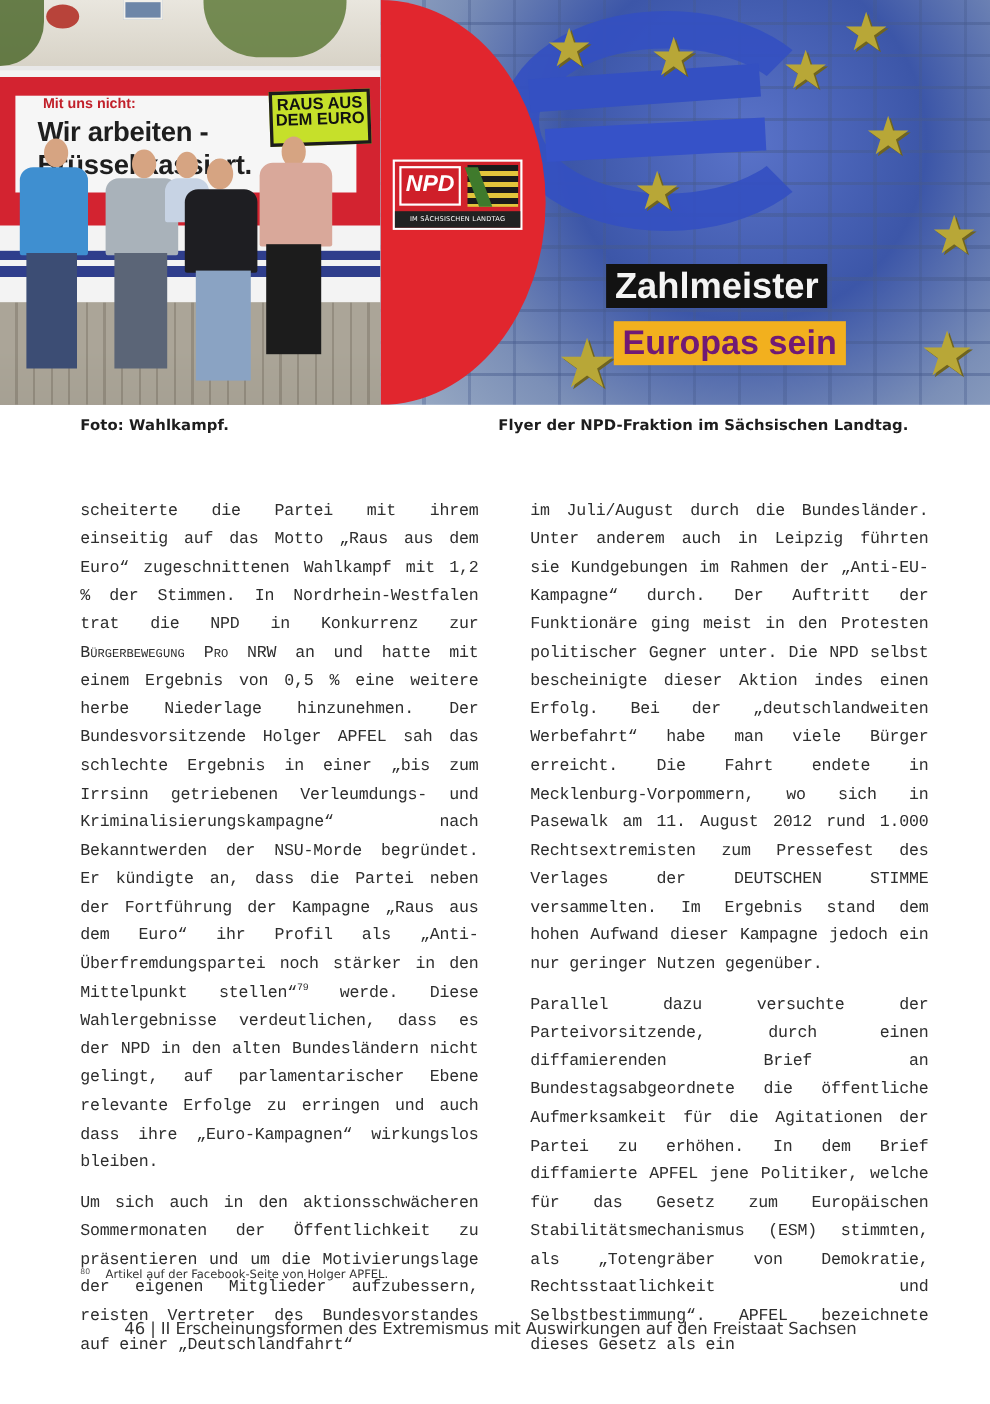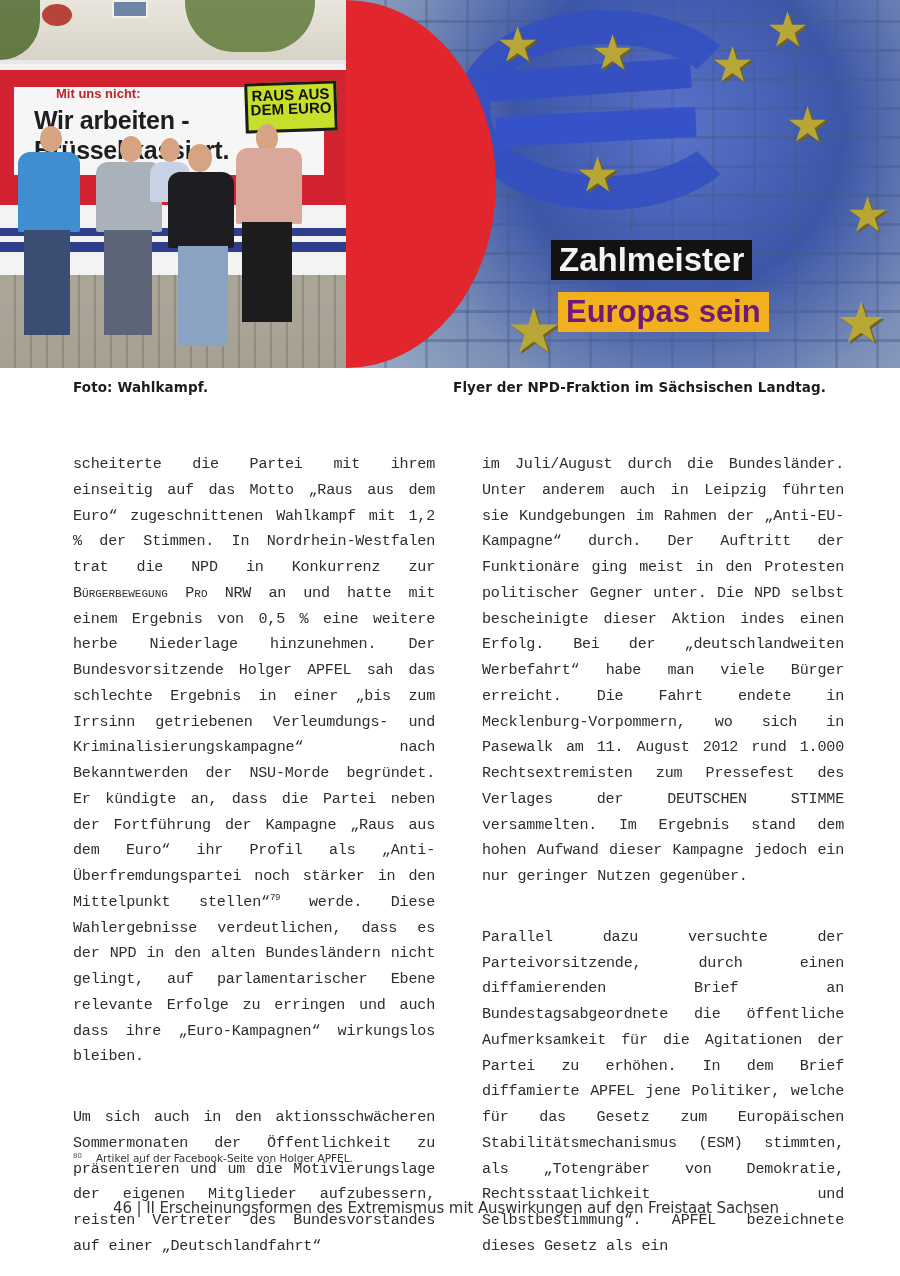--- a/index.html
+++ b/index.html
@@ -14,21 +14,21 @@
   }
   .pl-building { position: absolute; left: 0; top: 0; width: 346px; height: 62px;
     background: linear-gradient(180deg, #e9e6de, #d7d2c6); }
   .pl-window { position: absolute; left: 112px; top: 0; width: 36px; height: 18px; background: #6d86a8; border: 2px solid #f2f0ea; }
   .pl-tree1 { position: absolute; left: -10px; top: 0; width: 50px; height: 60px; background: #4f6a2e; border-radius: 0 0 40px 0; opacity: .85; }
   .pl-tree2 { position: absolute; left: 185px; top: 0; width: 130px; height: 52px; background: #5f7a3a; border-radius: 0 0 50px 50px; opacity: .85; }
   .pl-flowers { position: absolute; left: 42px; top: 4px; width: 30px; height: 22px; background: #b8433a; border-radius: 50%; }
   .pl-truck { position: absolute; left: 0; top: 60px; width: 346px; height: 215px; background: #f3f3f3; border-top: 4px solid #e8e8e8; }
   .pl-banner-red { position: absolute; left: 0; top: 70px; width: 346px; height: 135px; background: #d32330; }
   .pl-banner-white { position: absolute; left: 14px; top: 87px; width: 310px; height: 88px; background: #f6f6f6; }
-  .pl-banner-top { position: absolute; left: 56px; top: 86px; font: bold 13px "Liberation Sans", sans-serif; color: #c1202a; white-space: nowrap; text-align: center; }
+  .pl-banner-top { position: absolute; left: 39px; top: 86px; font: bold 13px "Liberation Sans", sans-serif; color: #c1202a; white-space: nowrap; text-align: center; }
   .pl-banner-main { position: absolute; left: 34px; top: 105px; font: bold 25px "Liberation Sans", sans-serif; color: #1e1e1e; white-space: nowrap; letter-spacing: -0.3px; line-height: 30px; }
   .pl-raus { position: absolute; left: 245px; top: 82px; width: 92px; height: 50px; background: #c6e02a; border: 3px solid #1c1c1c;
     font: 900 15px "Liberation Sans", sans-serif; color: #111; text-align: center; line-height: 14px; padding-top: 3px; transform: rotate(-2deg); }
   .pl-stripes { position: absolute; left: 0; top: 228px; width: 346px; height: 40px;
     background: linear-gradient(180deg, #2f3e8c 0, #2f3e8c 8px, #f3f3f3 8px, #f3f3f3 14px, #2f3e8c 14px, #2f3e8c 24px, #f3f3f3 24px); }
   .pl-ground { position: absolute; left: 0; top: 275px; width: 346px; height: 93px;
     background: repeating-linear-gradient(90deg, #a9a396 0 14px, #8f897c 14px 16px), #a9a396; opacity: .9; }
   .person { position: absolute; border-radius: 12px 12px 2px 2px; }
   .head { position: absolute; border-radius: 50%; background: #d6a482; }
   .legs { position: absolute; }
@@ -61,21 +61,21 @@
   .caption { position: absolute; top: 379px; font: bold 13.5px "DejaVu Sans", sans-serif; color: #1d1d1d; letter-spacing: .1px; }
   .cap-left { left: 73px; }
   .cap-right { right: 74px; text-align: right; }
 
   
   .col { position: absolute; top: 452px; width: 362px; font-family: Liberation Mono, monospace; font-size: 15.1px; line-height: 25.75px;
     color: #2e2e2e; letter-spacing: -0.2px; word-spacing: 0; }
   .col-left { left: 73px; }
   .col-right { left: 482px; }
   .col p { text-align: justify; text-align-last: left; }
-  .col p + p { margin-top: 35px; }
+  .col p + p { margin-top: 11px; }
   .sc { font-variant: small-caps; letter-spacing: 0; }
   sup { font-size: 9px; line-height: 0; vertical-align: 6px; }
 
   
   .footnote { position: absolute; left: 73px; top: 1152px; font: 10.5px "DejaVu Sans", sans-serif; color: #333; }
   .fn-num { font-size: 7px; vertical-align: 4px; margin-right: 14px; color: #555; text-align: right; }
   .footer { position: absolute; left: 73px; top: 1199px; font: 15px "DejaVu Sans", sans-serif; color: #333; letter-spacing: -0.1px; white-space: nowrap; margin-left: 40px; }
 </style>
 </head>
 <body>
@@ -134,20 +134,25 @@
     <span class="star" style="left:150px;top:20px;">★</span>
     <span class="star" style="left:245px;top:28px;">★</span>
     <span class="star" style="left:365px;top:40px;">★</span>
     <span class="star" style="left:420px;top:5px;">★</span>
     <span class="star" style="left:440px;top:100px;">★</span>
     <span class="star" style="left:230px;top:150px;">★</span>
     <span class="star" style="left:500px;top:190px;">★</span>
     <span class="star" style="left:160px;top:300px;font-size:62px;">★</span>
     <span class="star" style="left:490px;top:295px;font-size:56px;">★</span>
     <div class="pr-red"></div>
+    <div class="pr-logo">
+      <div class="pr-logo-npd">NPD</div>
+      <div class="pr-logo-flag"></div>
+      <div class="pr-logo-sub">IM SÄCHSISCHEN LANDTAG</div>
+    </div>
     <div class="pr-slogan pr-s2">Zahlmeister</div>
     <div class="pr-slogan pr-s3">Europas sein</div>
   </div>
 </div>
 
 <div class="caption cap-left">Foto: Wahlkampf.</div>
 <div class="caption cap-right">Flyer der NPD-Fraktion im Sächsischen Landtag.</div>
 
 <div class="col col-left">
   <p><span>scheiterte die Partei mit ihrem einseitig auf das Motto „Raus aus dem Euro“ zugeschnittenen Wahlkampf mit 1,2 % der Stimmen. In Nordrhein-Westfalen trat die NPD in Konkurrenz zur </span><span class="sc">Bürgerbewegung Pro</span><span> NRW an und hatte mit einem Ergebnis von 0,5 % eine weitere herbe Niederlage hinzunehmen. Der Bundesvorsitzende Holger APFEL sah das schlechte Ergebnis in einer „bis zum Irrsinn getriebenen Verleumdungs- und Kriminalisierungskampagne“ nach Bekanntwerden der NSU-Morde begründet. Er kündigte an, dass die Partei neben der Fortführung der Kampagne „Raus aus dem Euro“ ihr Profil als „Anti-Überfremdungspartei noch stärker in den Mittelpunkt stellen“</span><sup>79</sup><span> werde. Diese Wahlergebnisse verdeutlichen, dass es der NPD in den alten Bundesländern nicht gelingt, auf parlamentarischer Ebene relevante Erfolge zu erringen und auch dass ihre „Euro-Kampagnen“ wirkungslos bleiben.</span></p>

